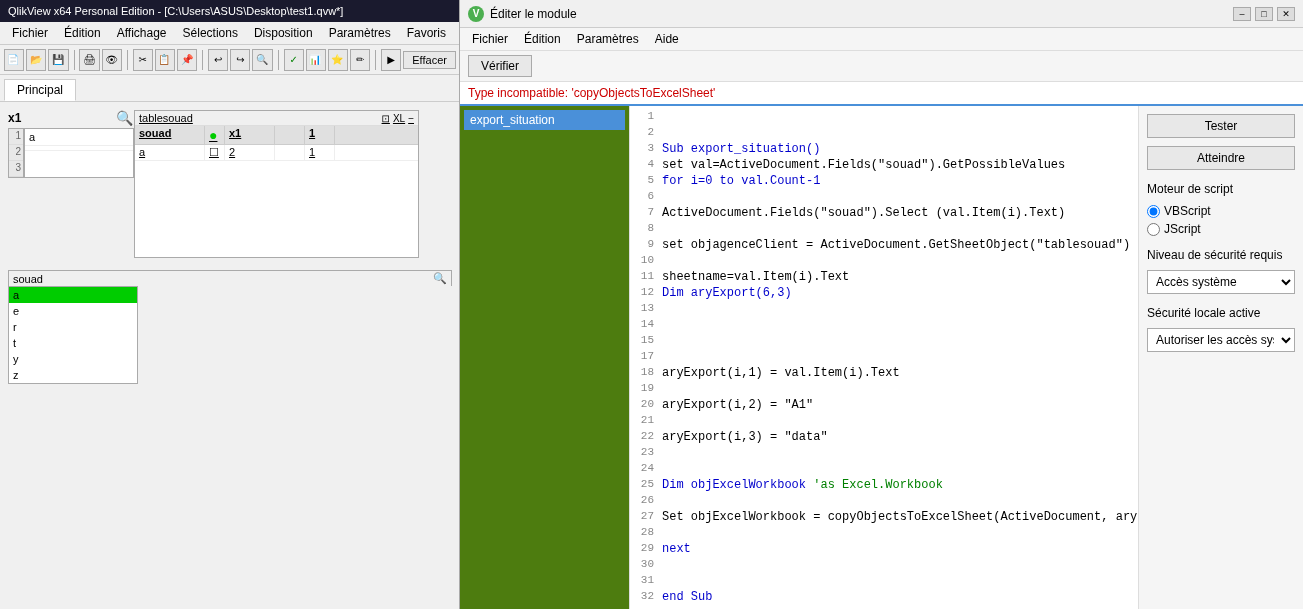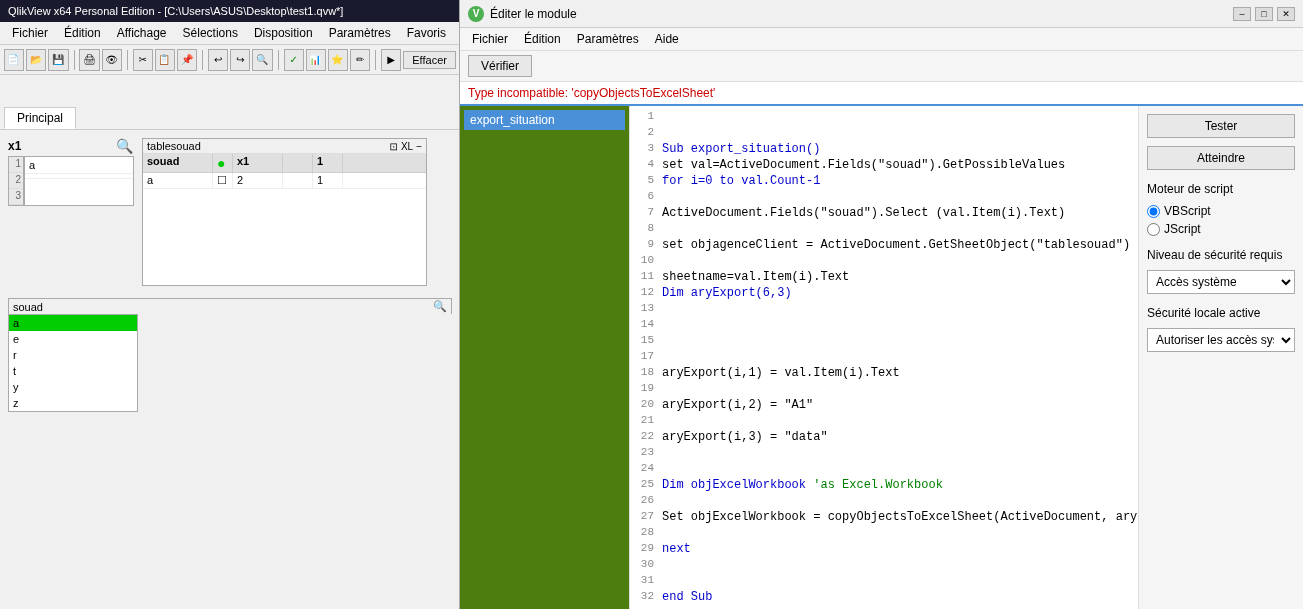--- a/index.html
+++ b/index.html
@@ -72,41 +72,41 @@
       padding-left: 4px;
       display: flex;
     }
     .tab {
       padding: 3px 12px;
       background: #f0f0f0;
       border: 1px solid #ccc;
       border-bottom: none;
       cursor: pointer;
       font-size: 12px;
-      margin-top: 28px;
     }
     .tab.active {
       background: white;
       border-bottom: 1px solid white;
     }
 
     .main-content {
       display: flex;
       flex-direction: column;
       padding: 8px;
       gap: 8px;
       height: calc(609px - 22px - 28px - 30px - 28px);
       overflow: hidden;
     }
 
     
     .table-box {
       flex: 1;
       background: white;
       border: 1px solid #aaa;
+      text-decoration: underline;
     }
     .table-box-header {
       display: flex;
       justify-content: space-between;
       align-items: center;
       padding: 1px 4px;
       background: #f0f0f0;
       border-bottom: 1px solid #ddd;
       font-size: 11px;
     }
@@ -398,21 +398,21 @@
       <span>Effacer</span>
     </div>
   </div>
 
   <div class="tab-bar">
     <div class="tab active">Principal</div>
   </div>
 
   <div class="main-content">
 
-    <div style="display:flex; gap:8px;">
+    <div style="display:flex; ">
 
       <div style="display:flex; flex-direction:column;">
         <div style="display:flex; align-items:center; justify-content:space-between; margin-bottom:2px;">
           <span style="font-weight:bold; font-size:12px;">x1</span>
           <span style="font-size:14px; cursor:pointer;">🔍</span>
         </div>
         <div style="display:flex;">
           <div class="row-numbers">
             <div class="row-num">1</div>
             <div class="row-num">2</div>

